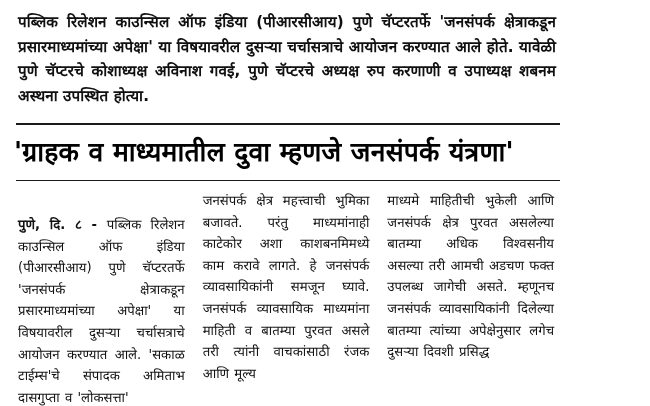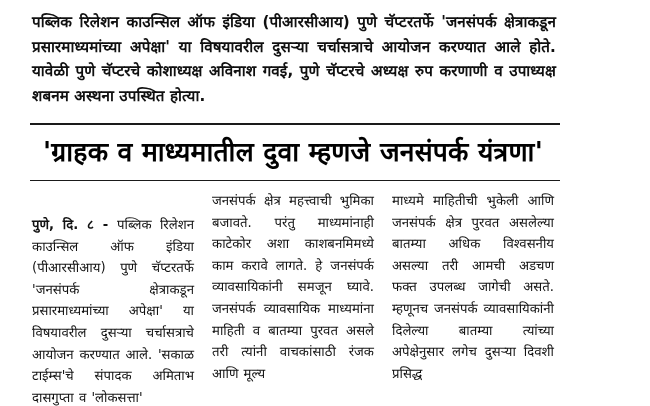--- a/index.html
+++ b/index.html
@@ -12,21 +12,21 @@
     background: #ffffff;
     font-family: "DejaVu Sans", sans-serif;
     color: #111111;
     overflow: hidden;
   }
   .page {
     position: relative;
     width: 568px;
     height: 406px;
     box-sizing: border-box;
-    padding: 8px 10px 0 28px;
+    padding: 8px 10px 0 14px;
   }
 
   
   .intro {
     font-size: 15.2px;
     line-height: 1.62;
     font-weight: 700;
     color: #101010;
     text-align: justify;
     text-justify: inter-word;
@@ -43,21 +43,21 @@
     width: 100%;
   }
 
   
   .headline {
     margin: 11px 0 12px 0;
     font-size: 26.5px;
     line-height: 1.22;
     font-weight: 700;
     color: #000000;
-    text-align: center;
+    text-align: left;
     letter-spacing: 0.2px;
     white-space: nowrap;
   }
 
   .rule2 {
     margin: 12px 2px 0 2px;
     height: 1.6px;
     background: #1a1a1a;
     width: 100%;
   }

